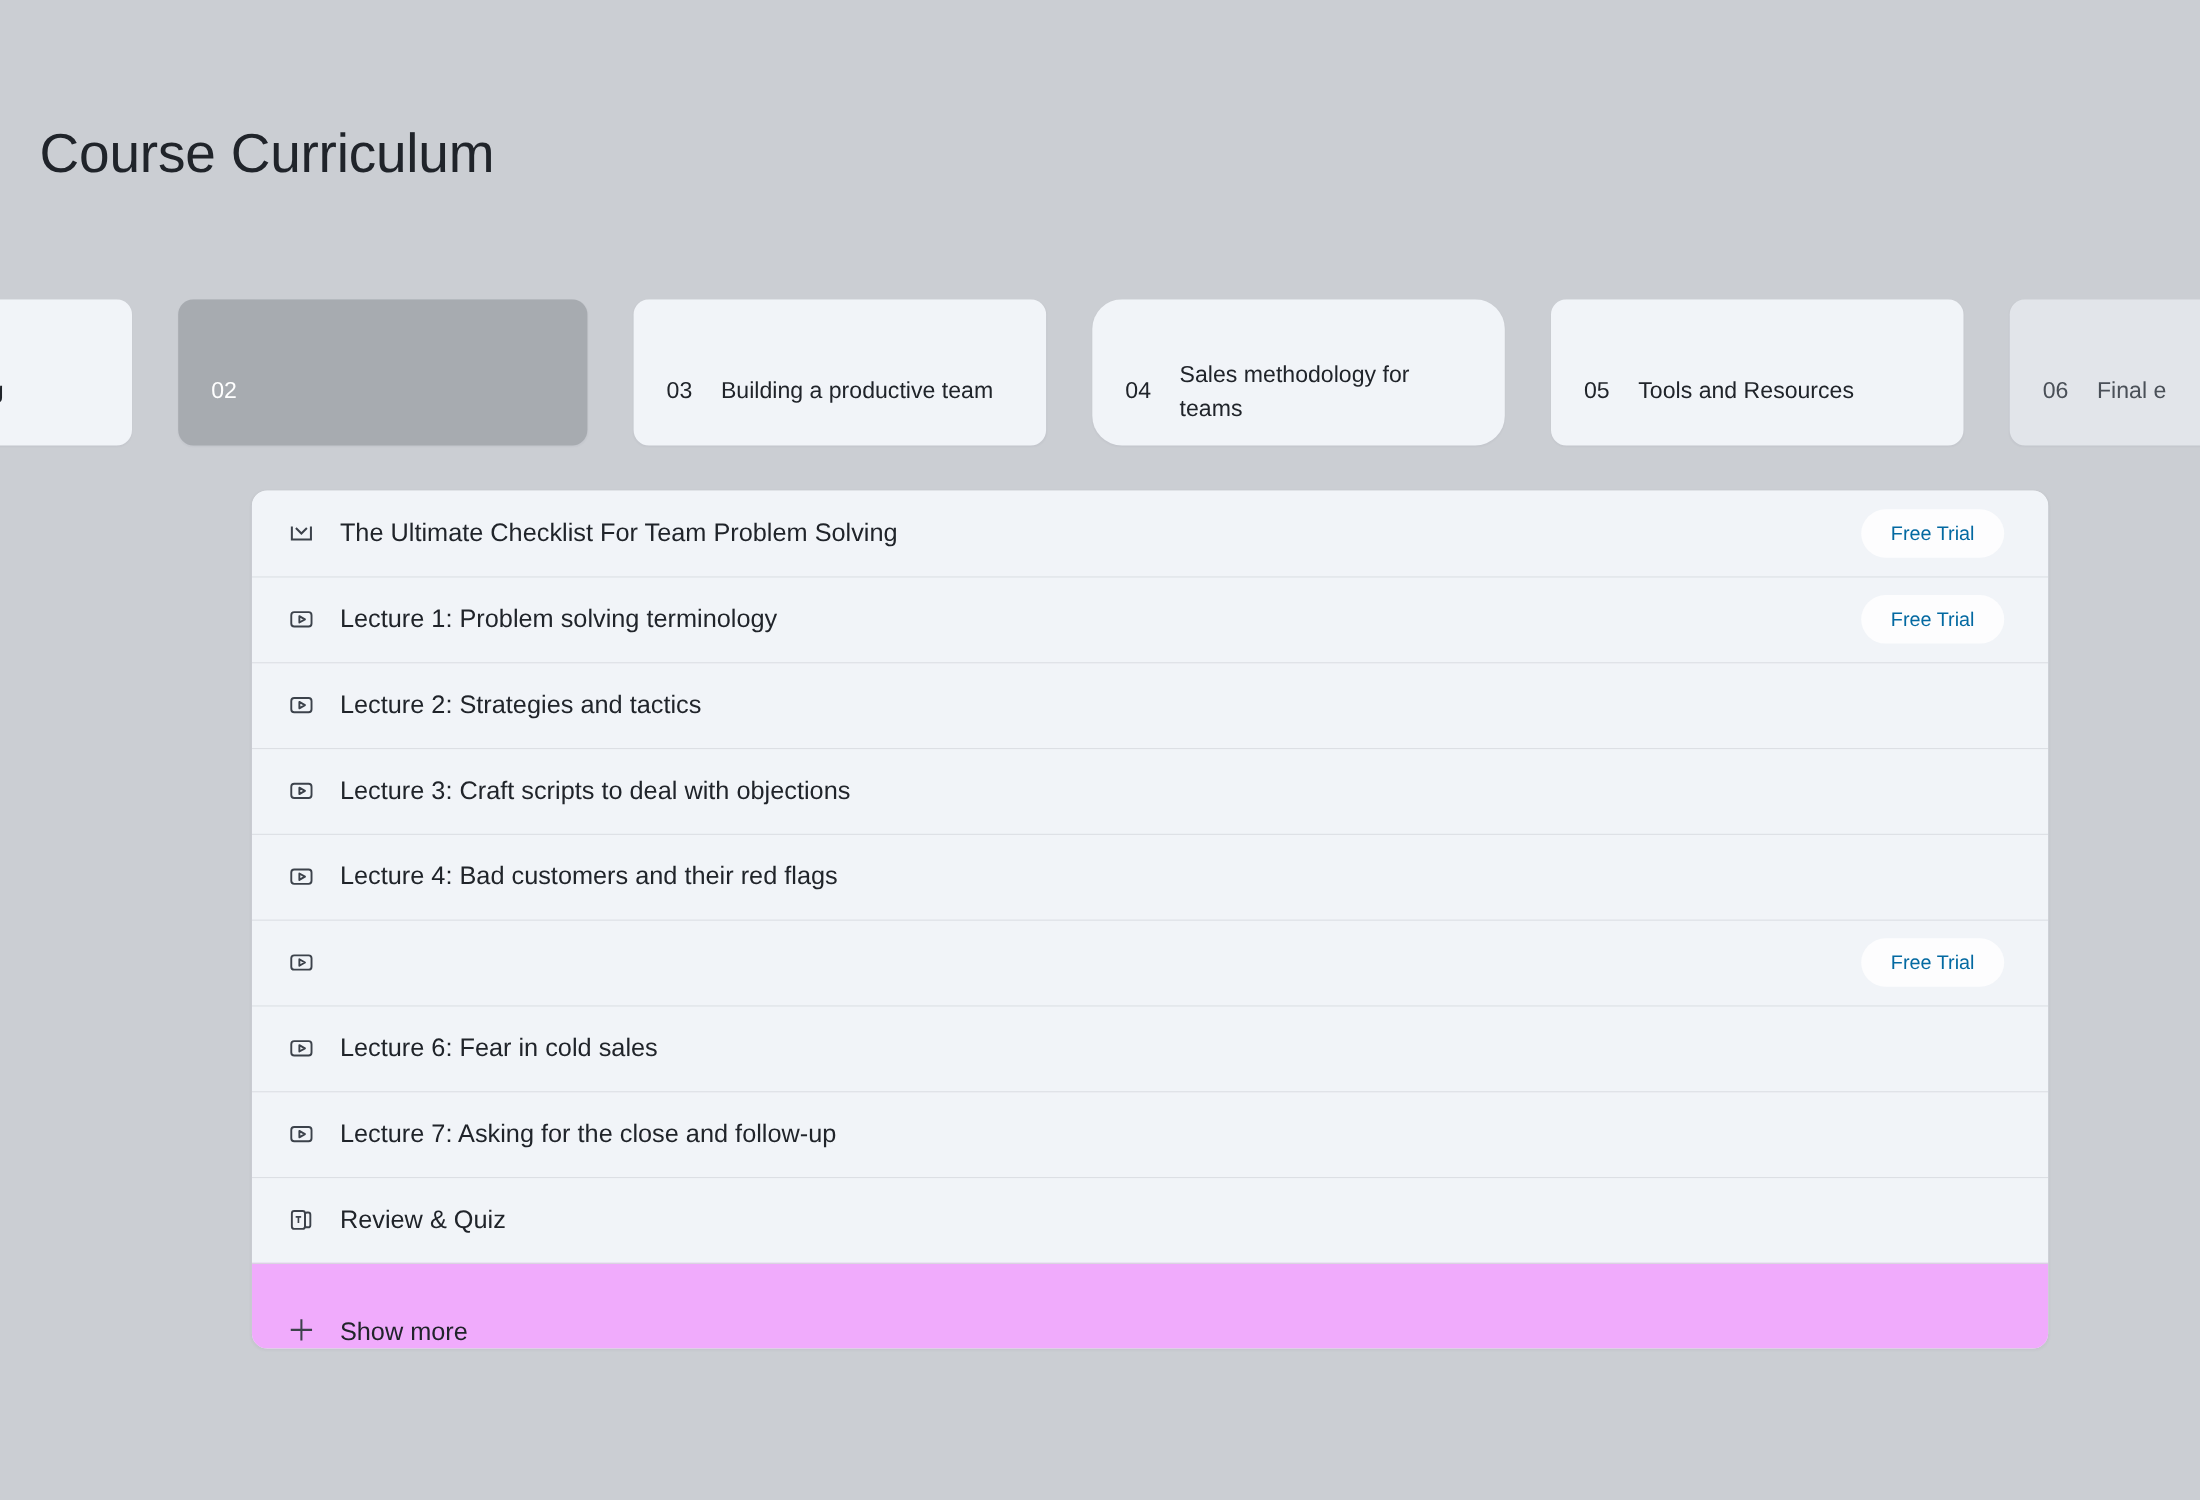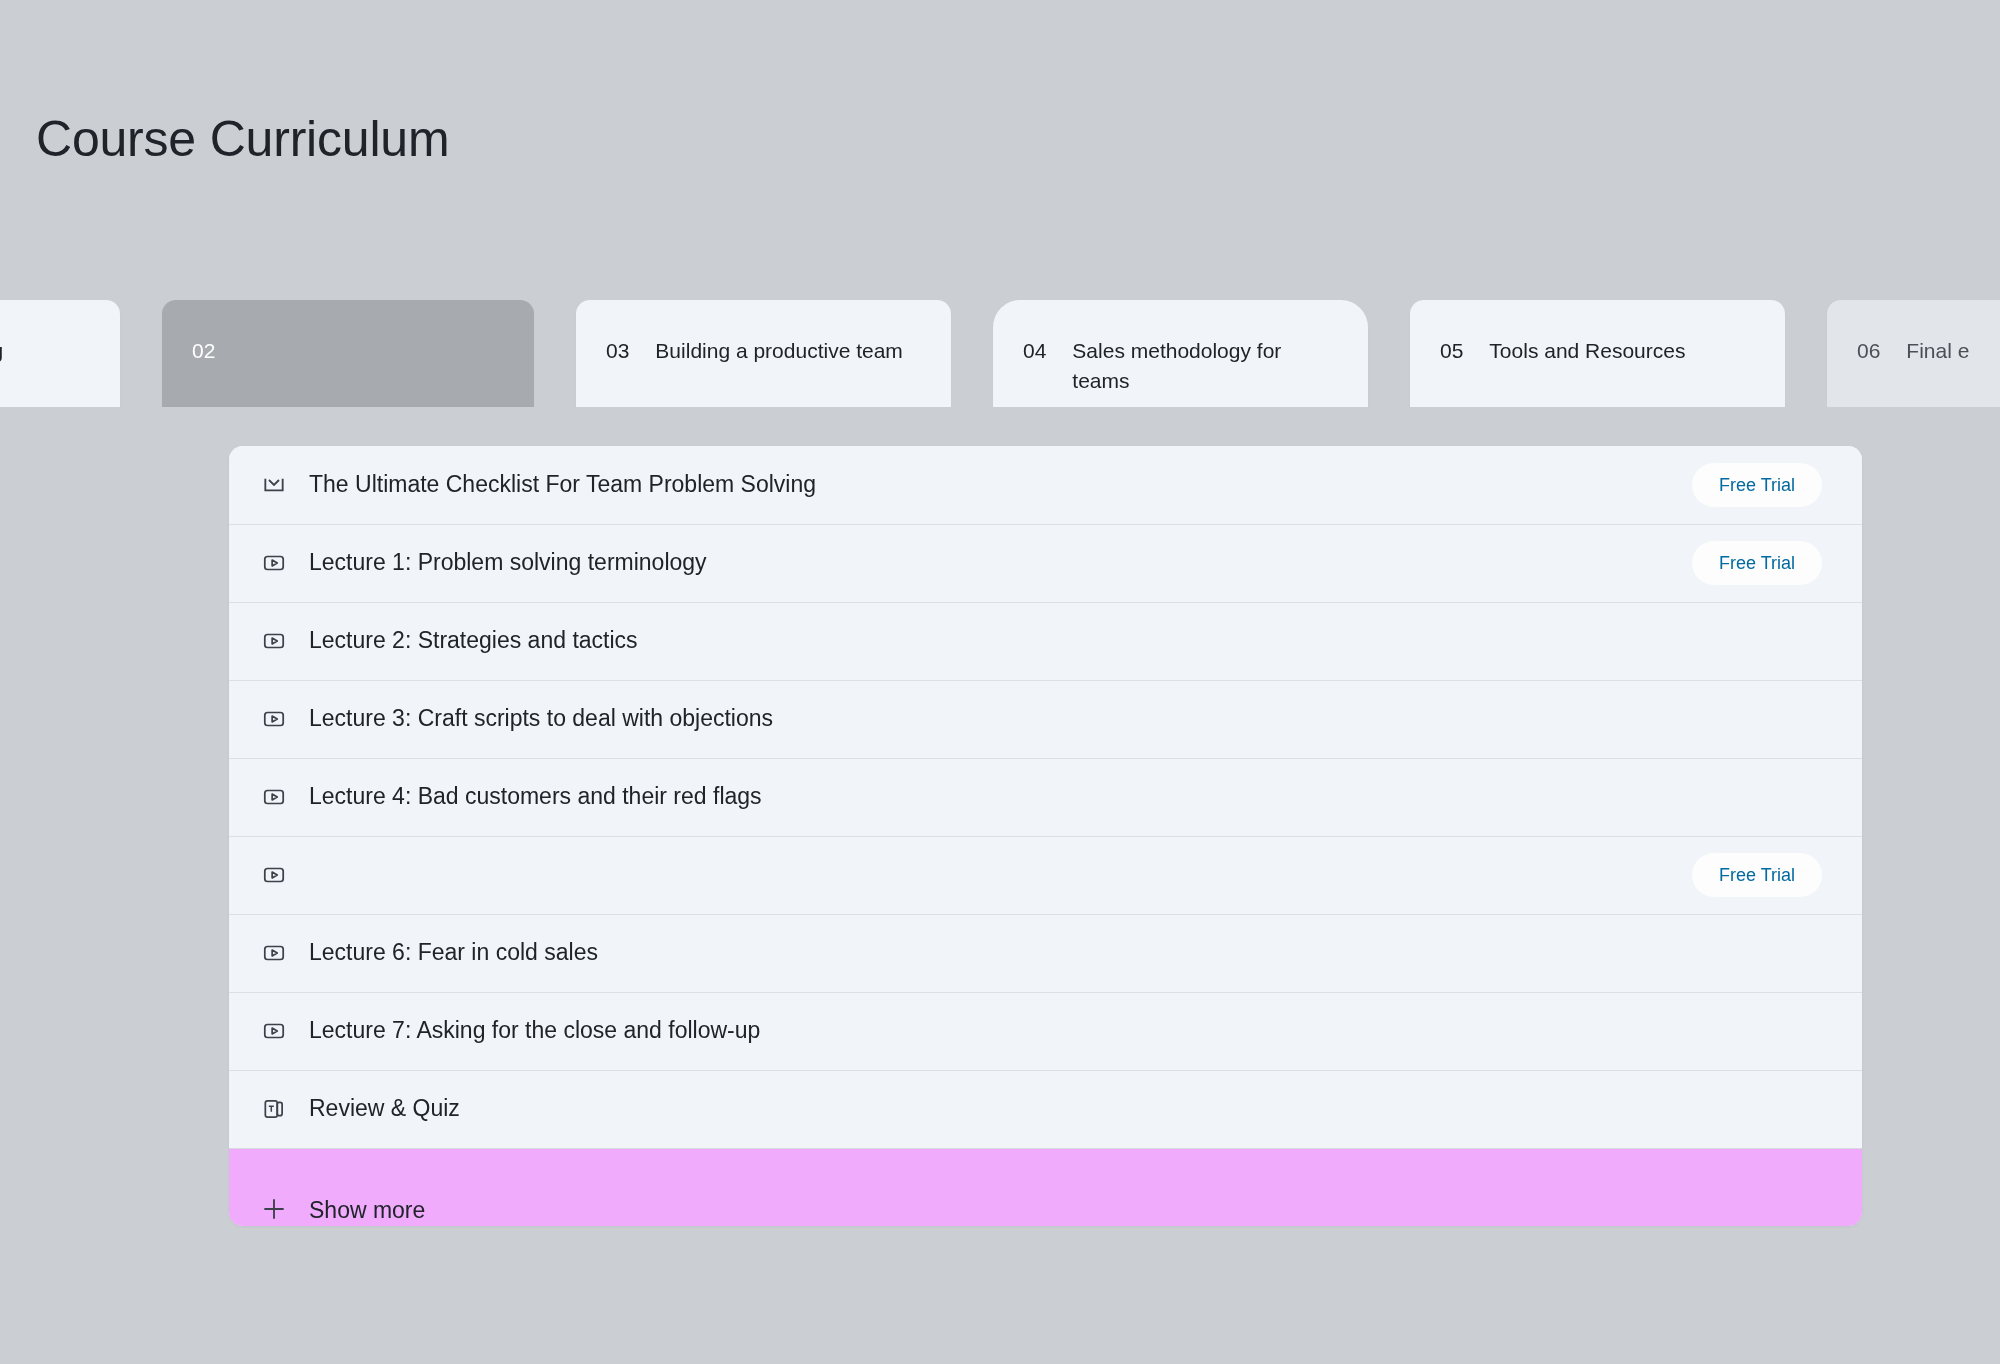--- a/index.html
+++ b/index.html
@@ -53,25 +53,24 @@
     overflow: hidden;
   }
 
   .tab {
     flex: 0 0 auto;
     height: 133px;
     border-radius: 14px;
     background: #f1f4f8;
     padding: 36px 30px 0 30px;
     display: flex;
-    align-items: flex-start;
+    align-items: center;
     gap: 26px;
     cursor: pointer;
     box-shadow: 0 1px 2px rgba(16, 24, 40, 0.04);
-    margin-top: 28px;
   }
 
   .tab .tab-num {
     font-size: 21px;
     font-weight: 400;
     color: #20242a;
     line-height: 1.45;
     flex: 0 0 auto;
   }
 

